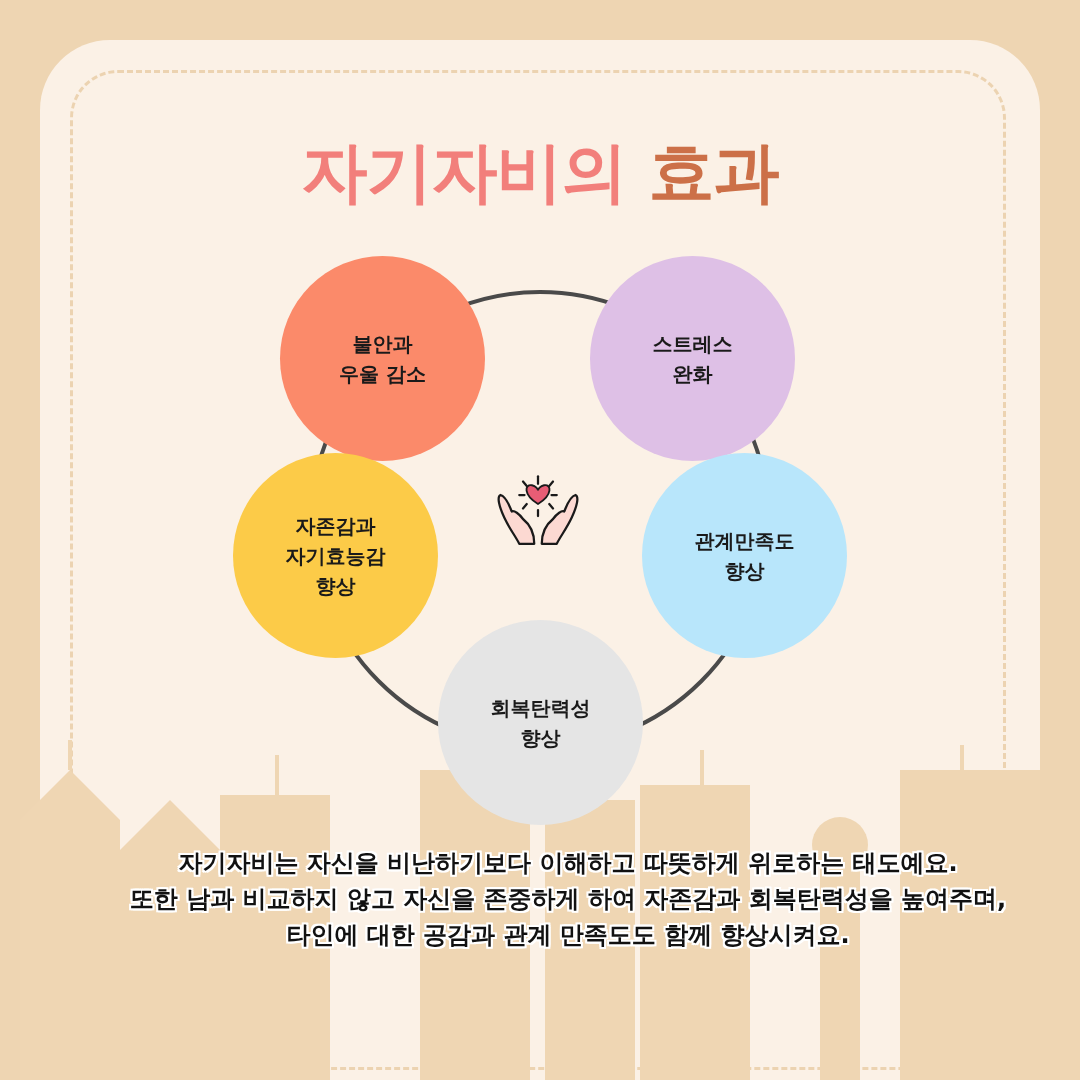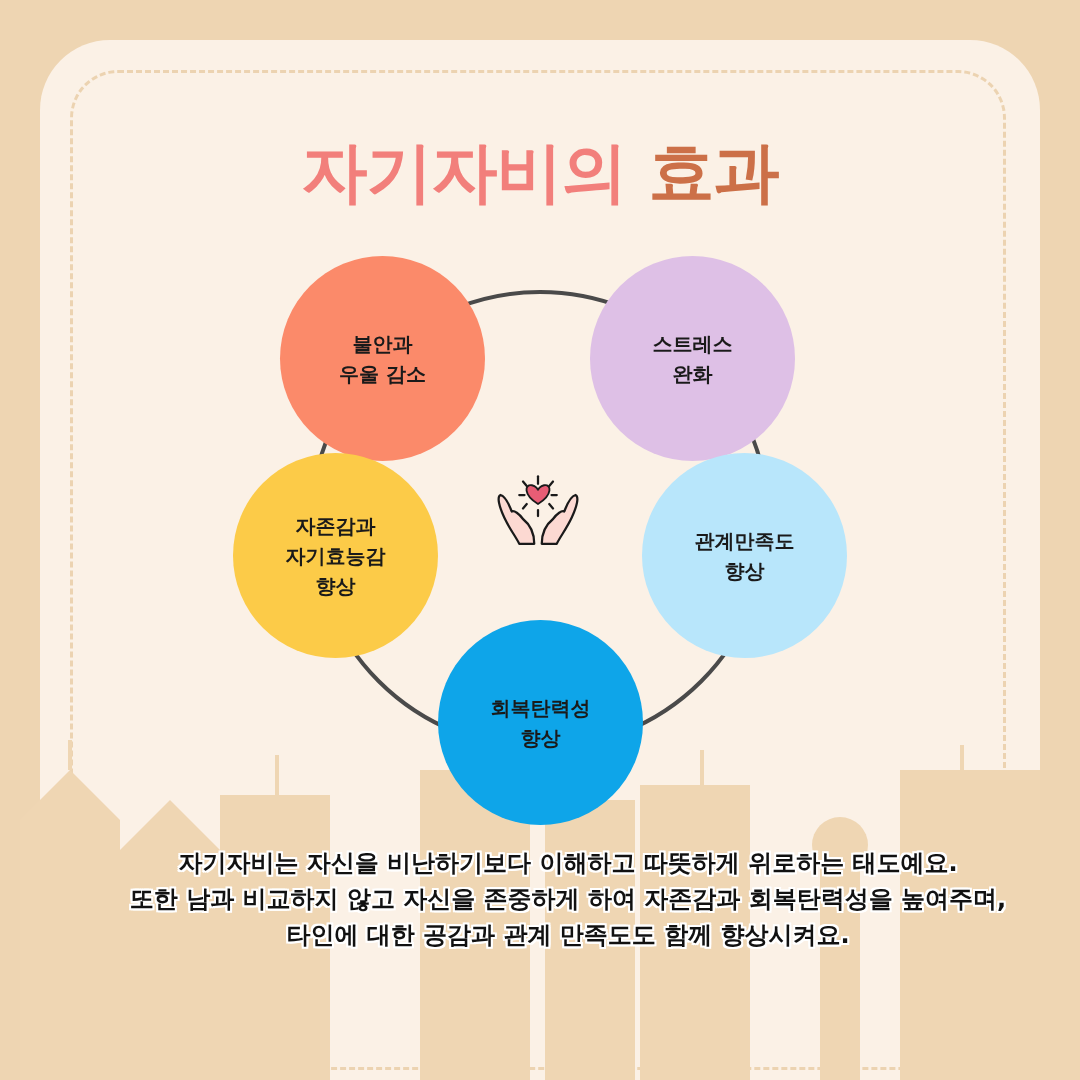--- a/index.html
+++ b/index.html
@@ -56,21 +56,21 @@
 우울 감소</span>
 </div>
 <div class="circle" style="left:590px;top:256px;width:205px;height:205px;background:#dec0e6;">
   <span>스트레스
 완화</span>
 </div>
 <div class="circle" style="left:642px;top:453px;width:205px;height:205px;background:#b8e6fb;">
   <span>관계만족도
 향상</span>
 </div>
-<div class="circle" style="left:438px;top:620px;width:205px;height:205px;background:#0ea5e9;">
+<div class="circle" style="left:438px;top:620px;width:205px;height:205px;background:#e5e5e5;">
   <span>회복탄력성
 향상</span>
 </div>
 <div class="circle" style="left:233px;top:453px;width:205px;height:205px;background:#fccb48;">
   <span>자존감과
 자기효능감
 향상</span>
 </div>
 
 <svg class="icon" viewBox="0 0 160 120">

